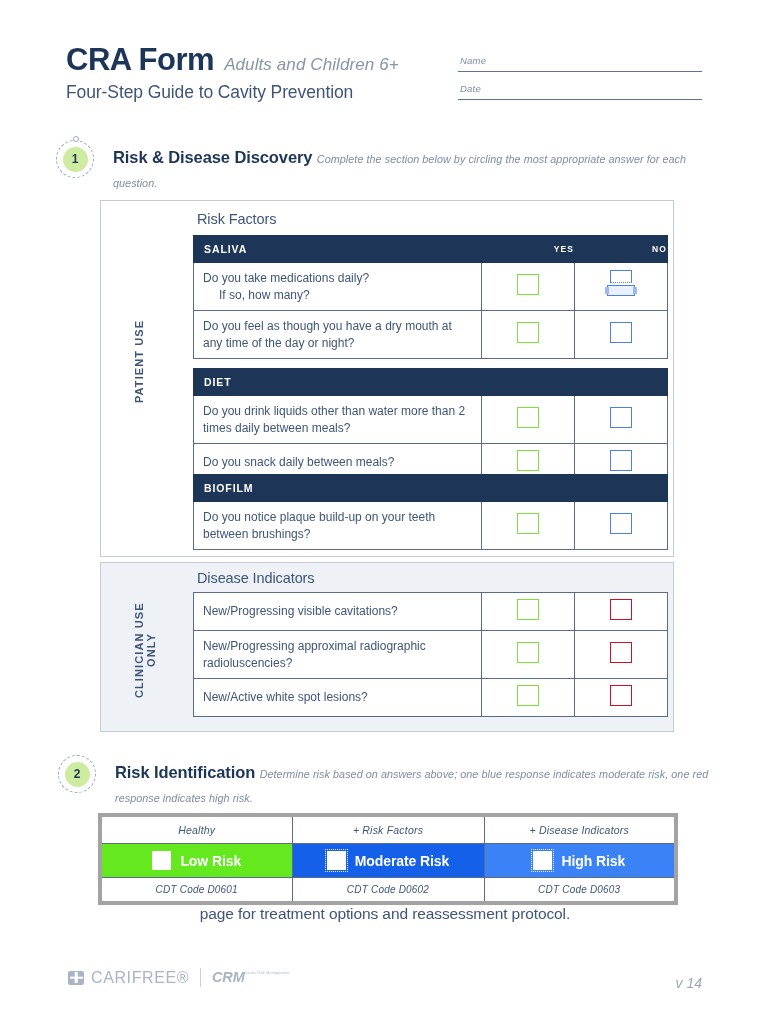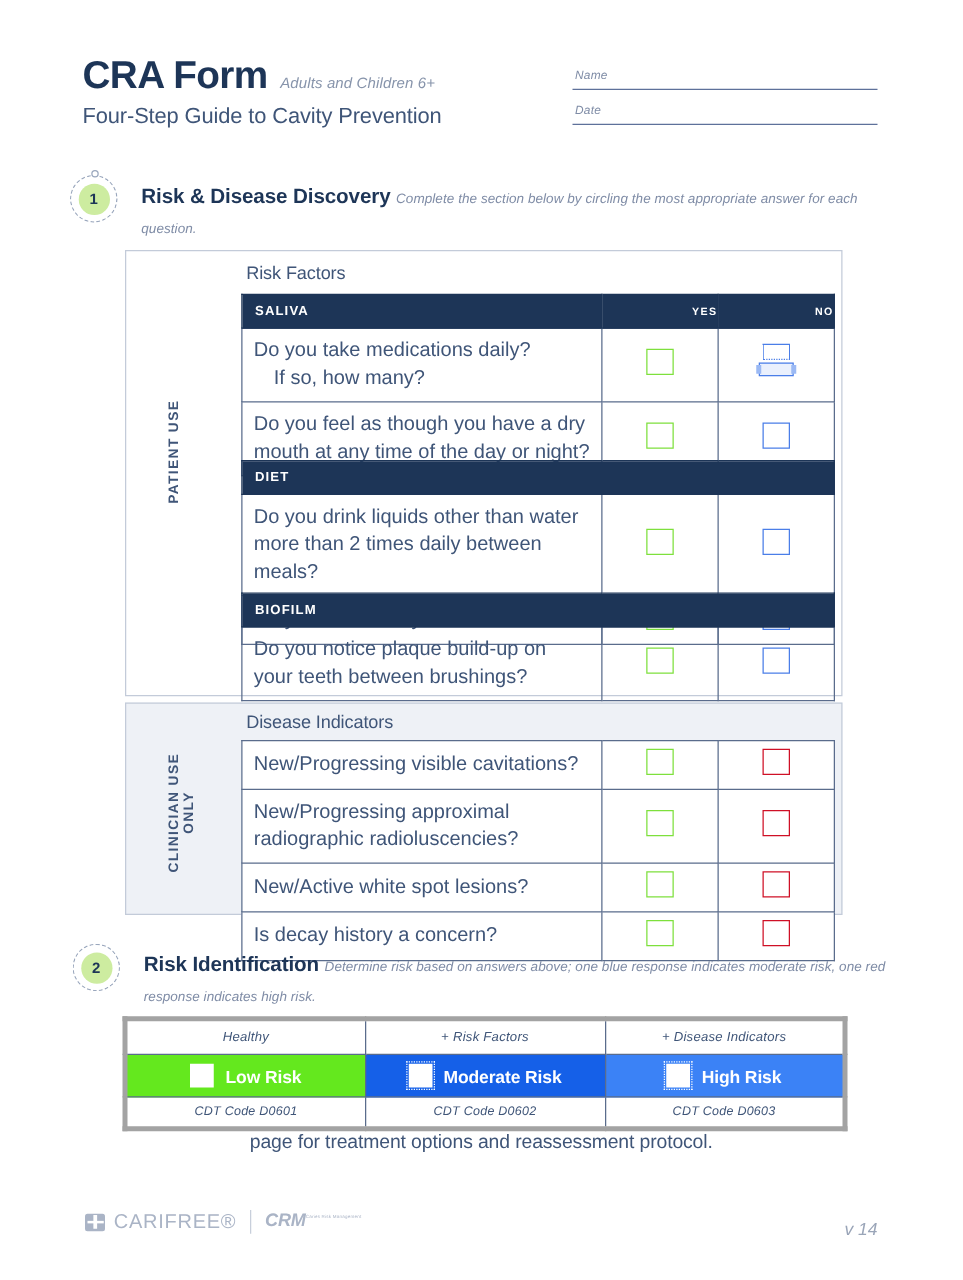--- a/index.html
+++ b/index.html
@@ -29,21 +29,21 @@
   }
   .title-row { display: flex; align-items: baseline; gap: 10px; }
   .title-main {
     font-size: 31px;
     font-weight: bold;
     color: #1d3557;
     letter-spacing: -0.5px;
     line-height: 1;
   }
   .title-sub {
-    font-size: 12px;
+    font-size: 17px;
     font-style: italic;
     color: #8794ab;
     letter-spacing: 0.1px;
   }
   .title-second {
     margin-top: 7px;
     font-size: 17.5px;
     color: #3f5578;
     letter-spacing: -0.1px;
   }
@@ -170,21 +170,21 @@
   .col-head {
     background: #1d3557;
     color: #ffffff;
     font-size: 8.5px;
     font-weight: bold;
     letter-spacing: 1.1px;
     text-align: right;
     border: 1px solid #1d3557 !important;
   }
   .q-text {
-    font-size: 16px;
+    font-size: 12px;
     color: #3f5578;
     padding: 7px 9px;
     line-height: 1.38;
   }
   .q-text .indent { padding-left: 16px; display: block; }
   .q-box-cell { text-align: center; padding: 6px 0; }
 
   .cb {
     display: inline-block;
     width: 22px;
@@ -512,29 +512,20 @@
         <td class="q-text">New/Progressing approximal radiographic radioluscencies?</td>
         <td class="q-box-cell">
           <span class="cb cb-green"></span>
         </td>
         <td class="q-box-cell">
           <span class="cb cb-red"></span>
         </td>
       </tr>
       <tr>
         <td class="q-text">New/Active white spot lesions?</td>
-        <td class="q-box-cell">
-          <span class="cb cb-green"></span>
-        </td>
-        <td class="q-box-cell">
-          <span class="cb cb-red"></span>
-        </td>
-      </tr>
-      <tr>
-        <td class="q-text">Is decay history a concern?</td>
         <td class="q-box-cell">
           <span class="cb cb-green"></span>
         </td>
         <td class="q-box-cell">
           <span class="cb cb-red"></span>
         </td>
       </tr>
     </tbody>
       </table>
   </div>

